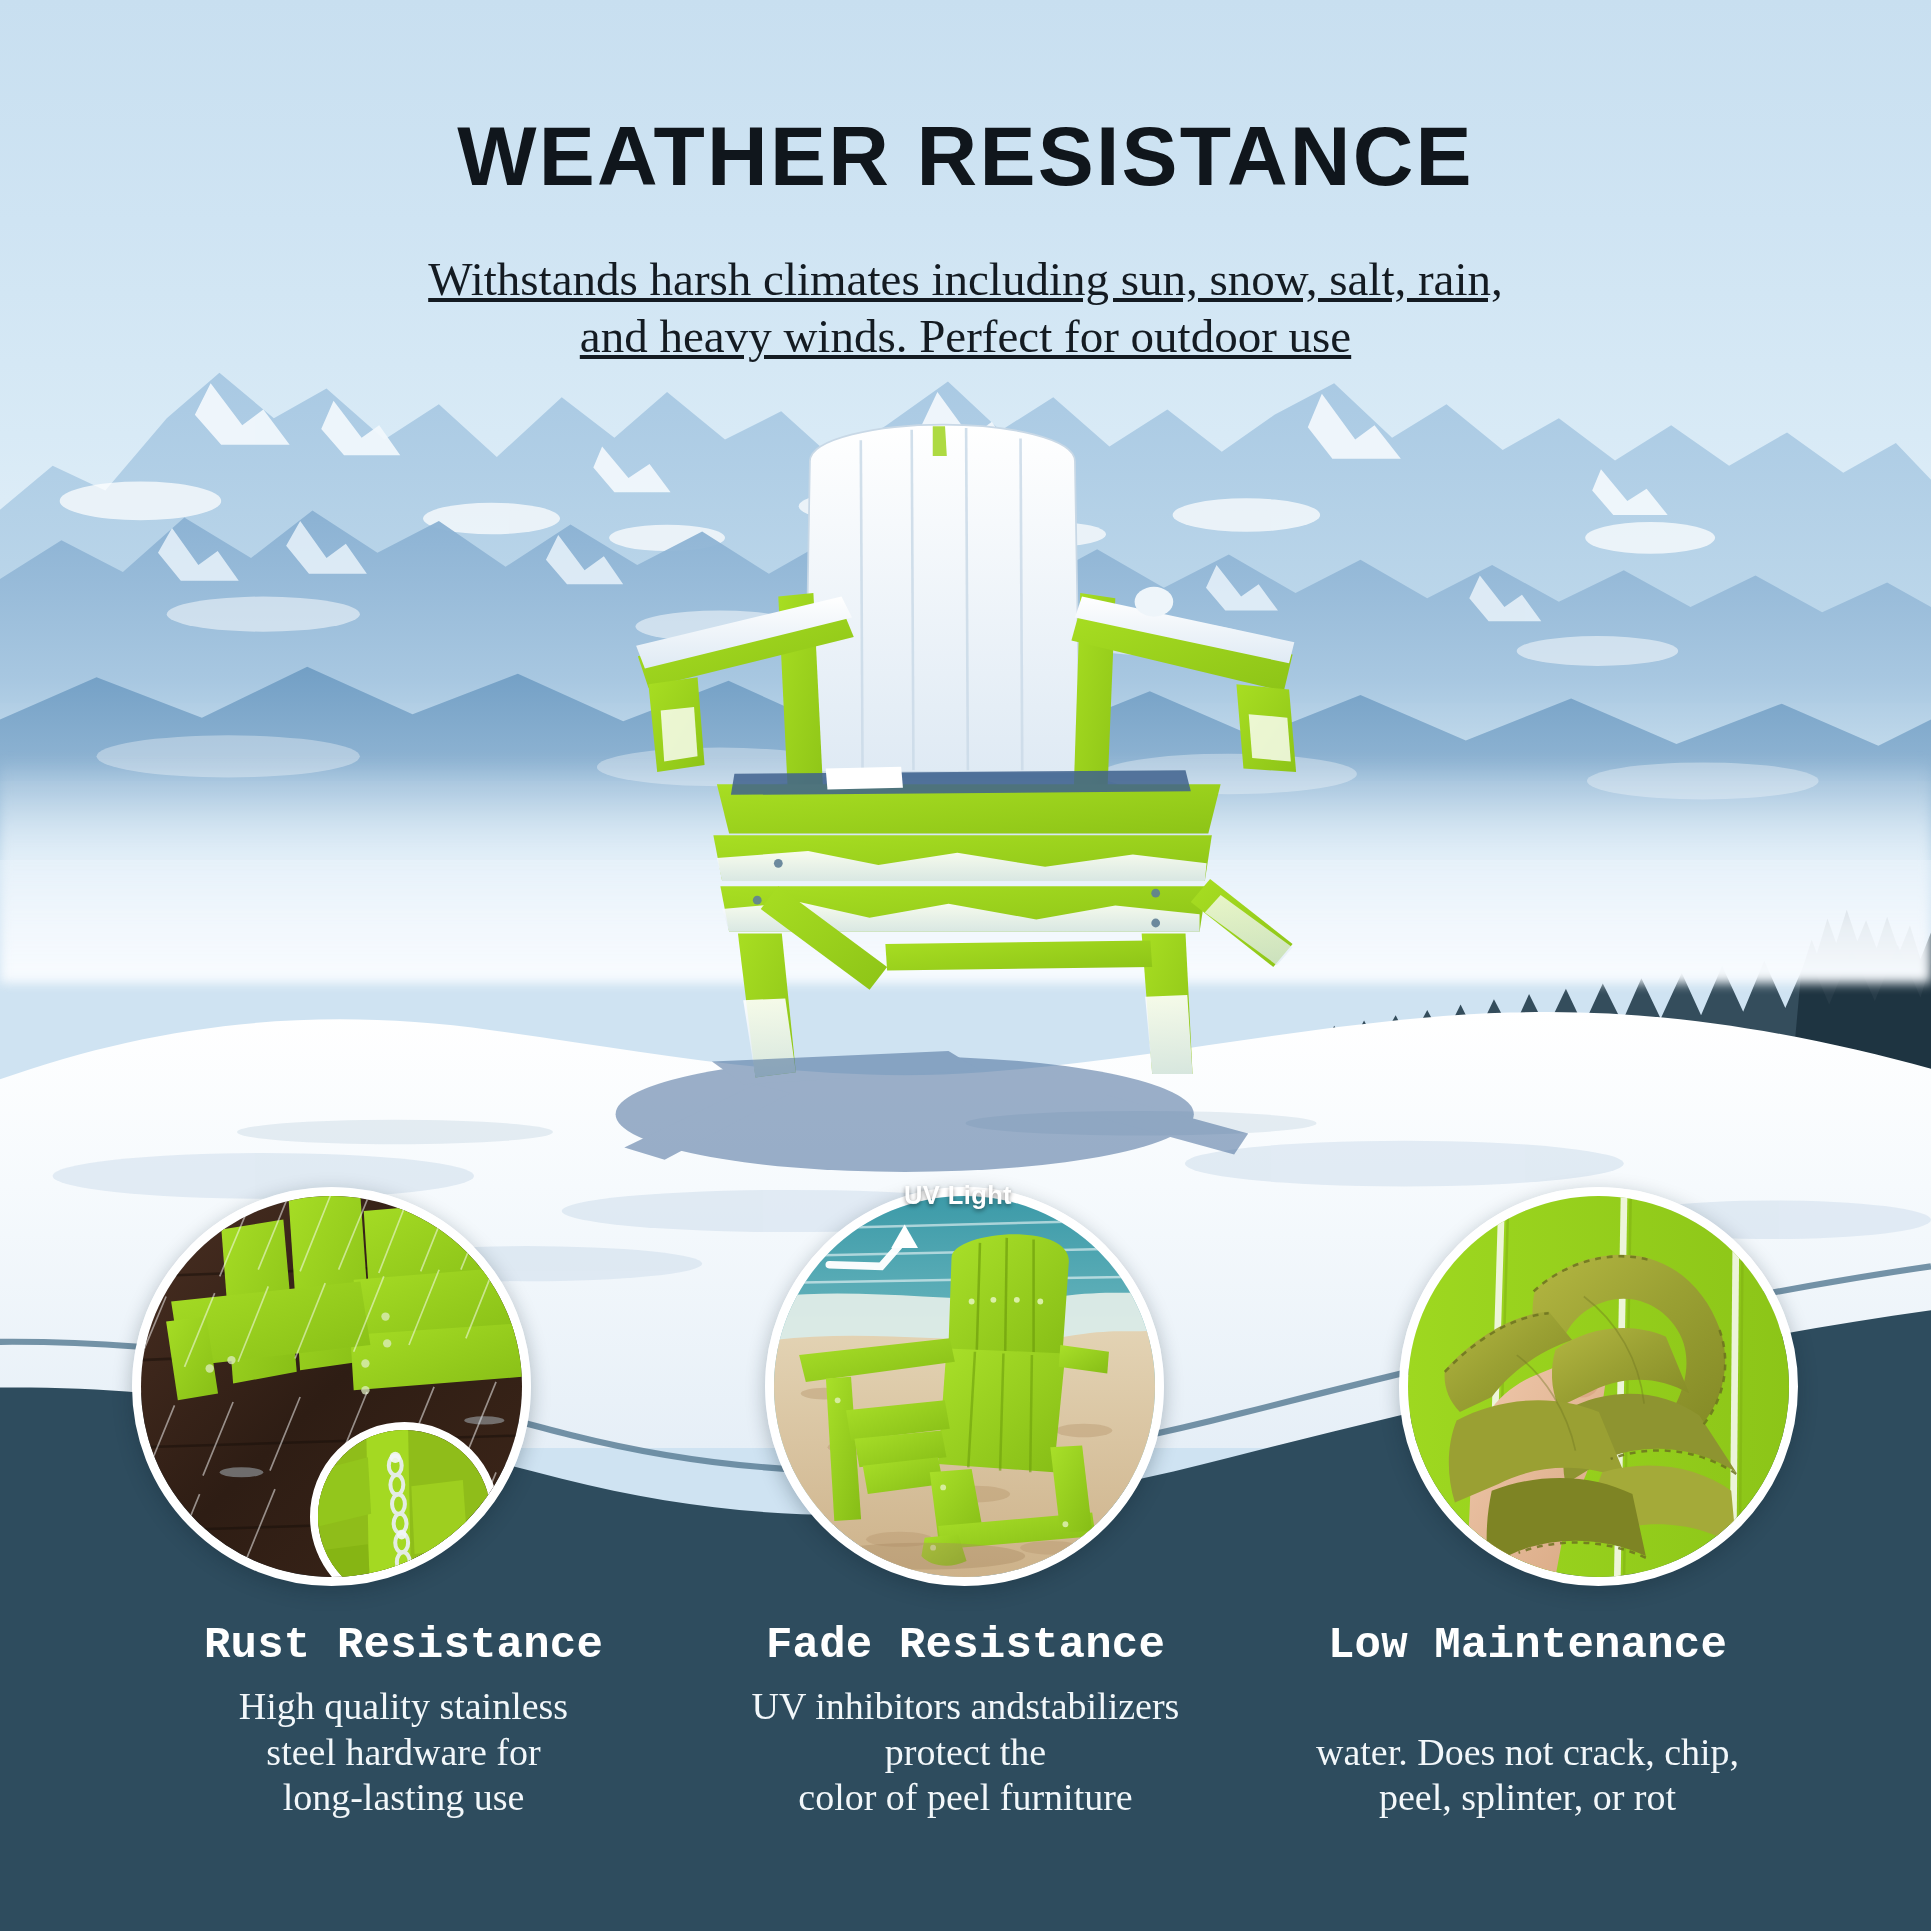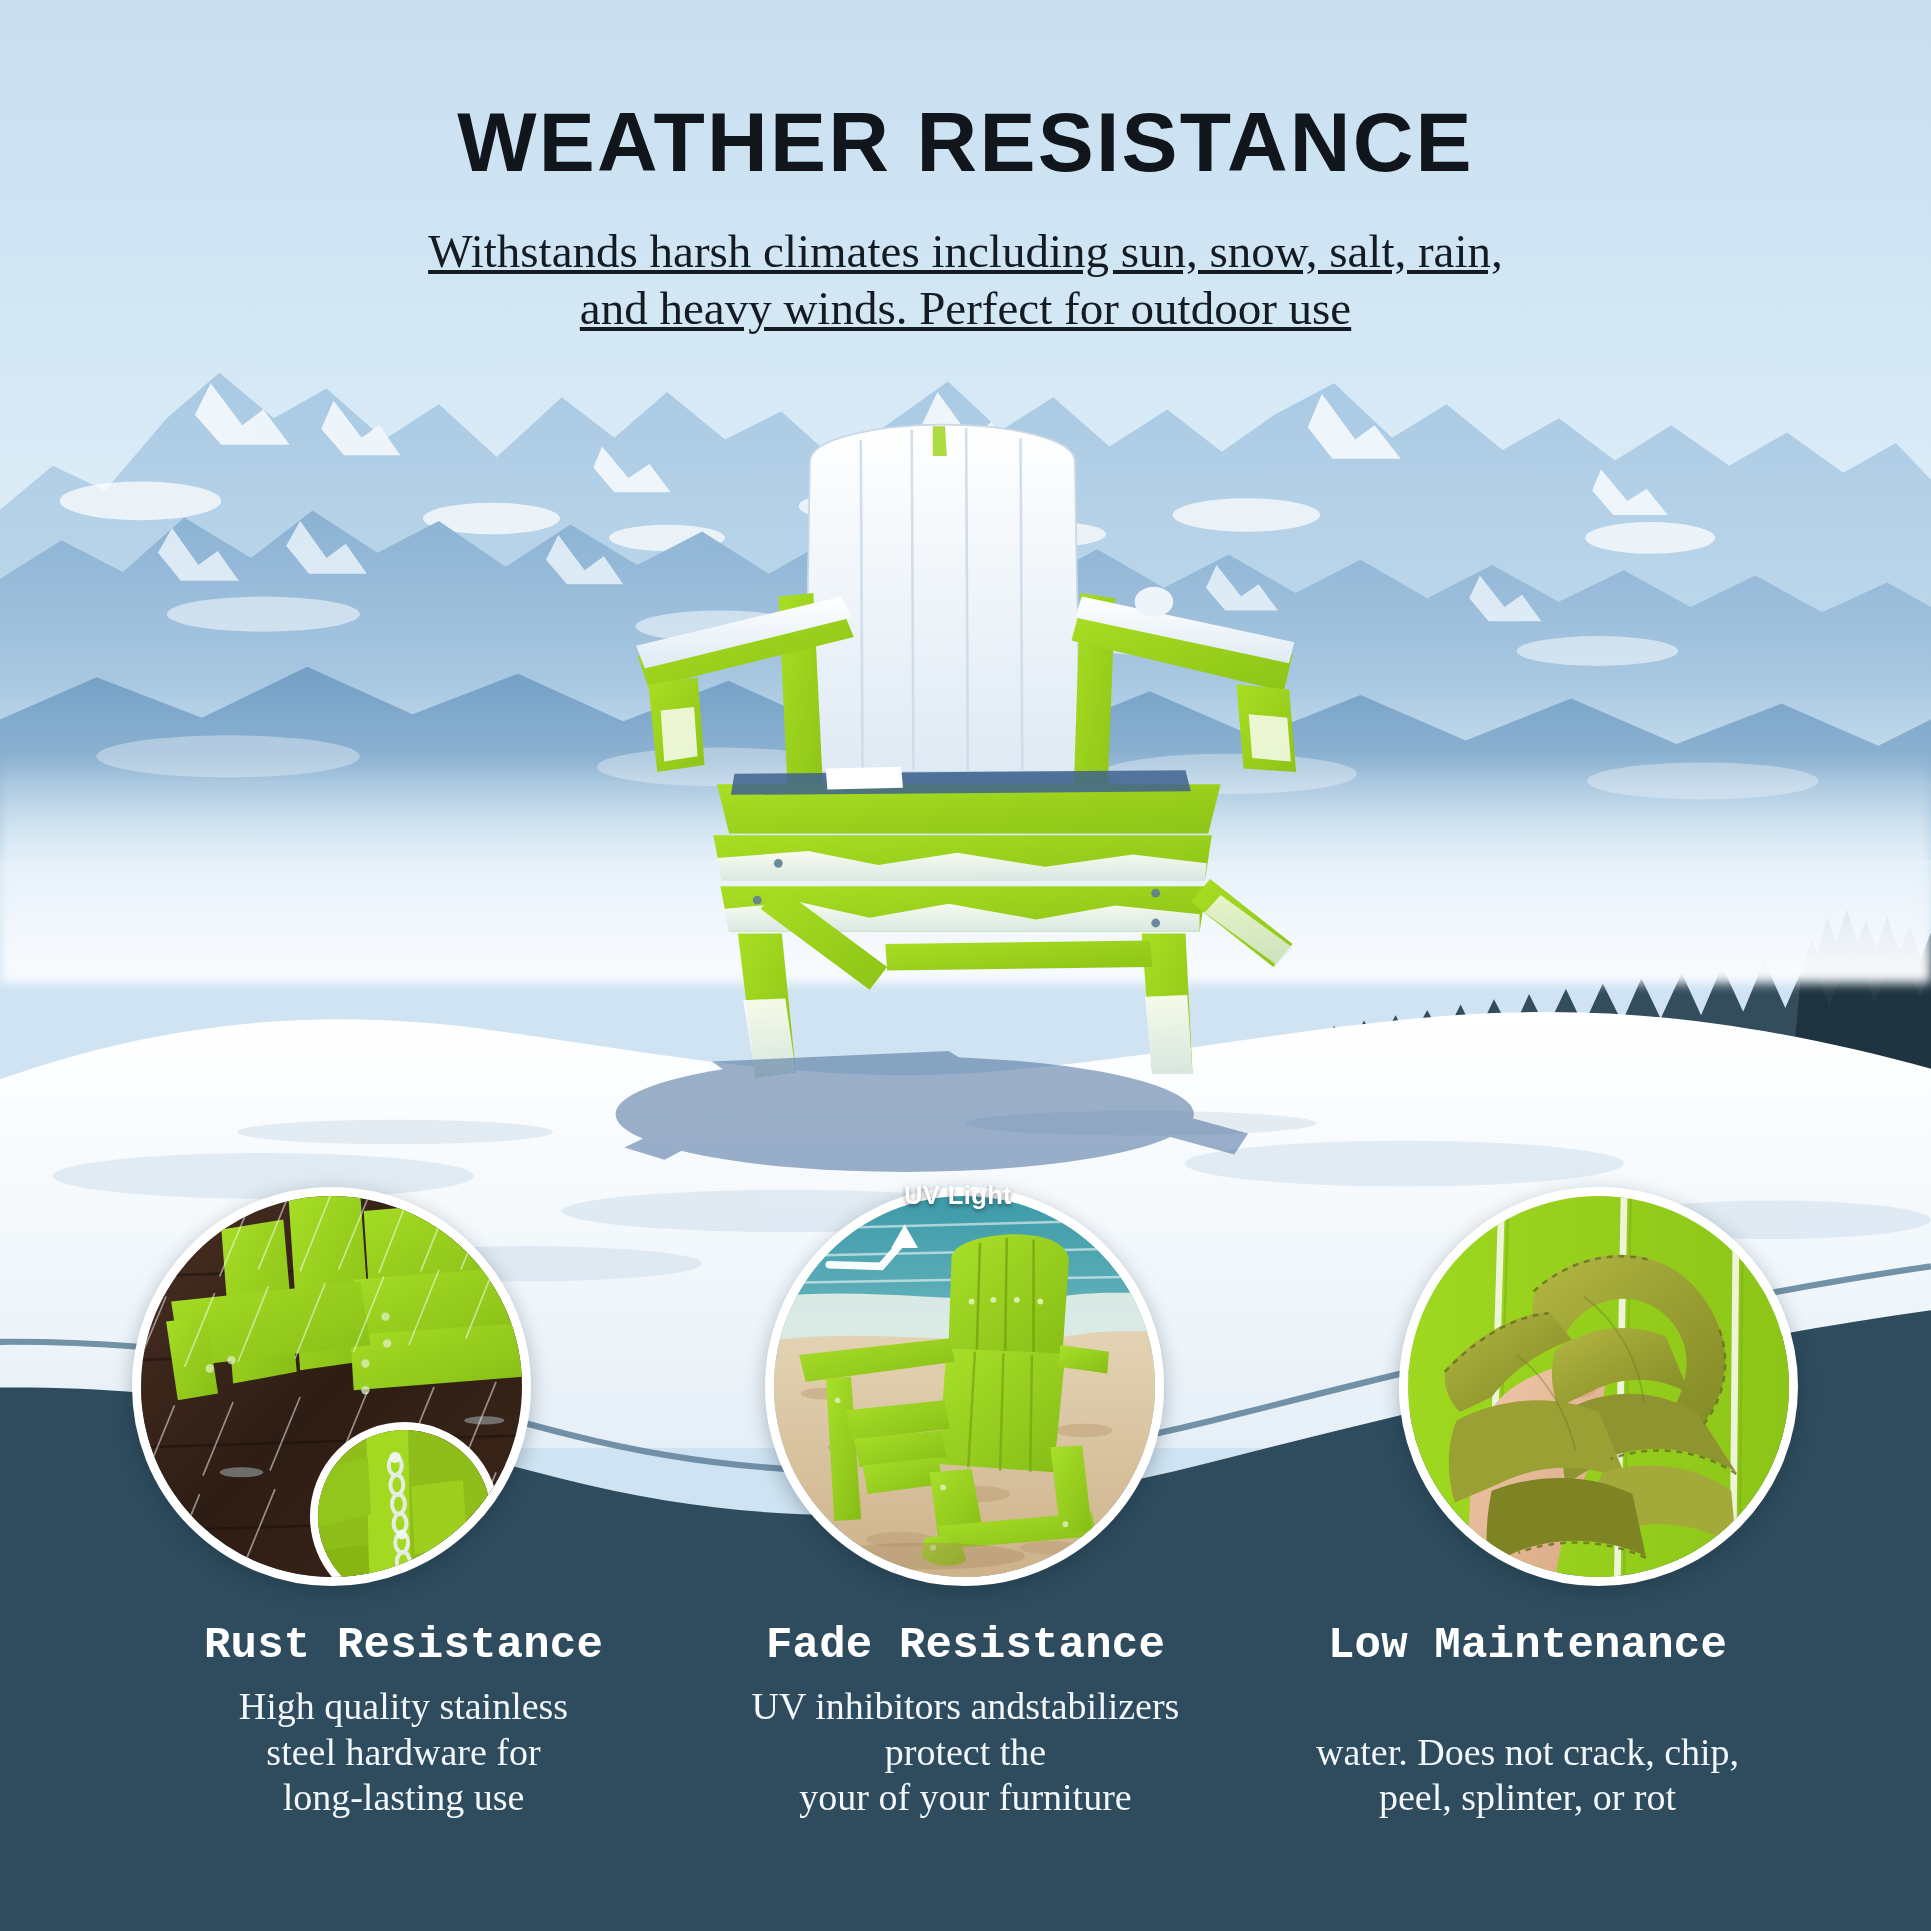--- a/index.html
+++ b/index.html
@@ -30,21 +30,21 @@
 
   
   .chair-wrap{position:absolute;left:606px;top:421px;width:729px;height:667px;}
 
   
   .footer-wave{position:absolute;left:0;top:1124px;width:1931px;height:808px;}
   .footer-flat{position:absolute;left:0;top:1545px;width:1931px;height:386px;background:#2e4c5e;}
 
   
   .hdr{position:absolute;left:0;top:0;width:1931px;text-align:center;z-index:40;}
-  .title{margin:2px;padding-top:98px;font-size:84px;line-height:1.0;font-weight:700;
+  .title{margin:16px;padding-top:98px;font-size:84px;line-height:1.0;font-weight:700;
     color:#10161c;letter-spacing:2.2px;font-family:"Liberation Sans",sans-serif;}
   .subtitle{margin:0;padding-top:37px;font-size:47px;line-height:1.22;color:#141b22;
     font-family:"Liberation Serif",serif;font-weight:400;text-decoration:underline;}
 
   
   .circle{position:absolute;border-radius:50%;overflow:hidden;
     border:9.7px solid #ffffff;box-sizing:border-box;z-index:30;
     box-shadow:0 5.3px 19.3px rgba(16,32,44,.28);}
   .c1{left:132px;top:1187px;width:399px;height:399px;}
   .c2{left:765px;top:1187px;width:399px;height:399px;}
@@ -555,21 +555,21 @@
         <span>steel hardware for</span><br>
         <span>long-lasting use</span>
       </p>
     </div>
 
     <div class="card">
       <h3 class="card-title">Fade Resistance</h3>
       <p class="card-desc">
         <span>UV inhibitors andstabilizers</span><br>
         <span>protect the</span><br>
-        <span>your of your furniture</span>
+        <span>color of peel furniture</span>
       </p>
     </div>
 
     <div class="card">
       <h3 class="card-title">Low Maintenance</h3>
       <p class="card-desc">
         <br>
         <span>water. Does not crack, chip,</span><br>
         <span>peel, splinter, or rot</span>
       </p>

